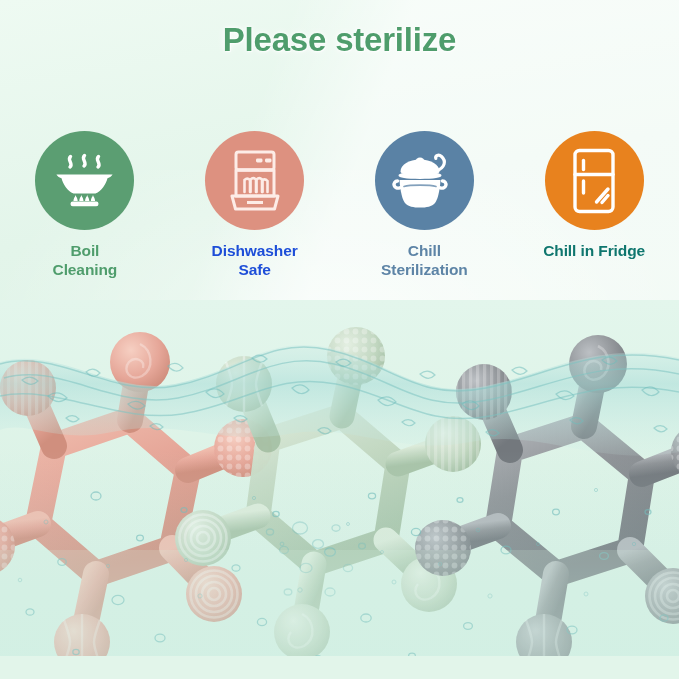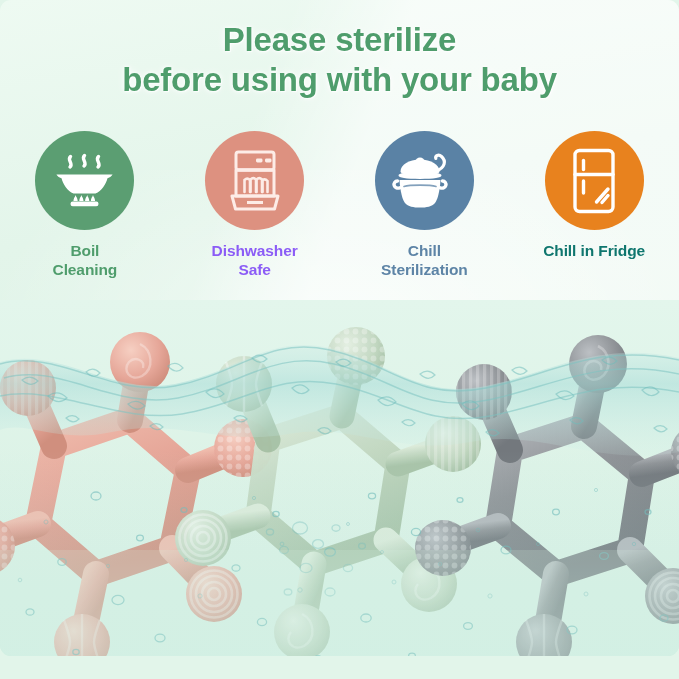--- a/index.html
+++ b/index.html
@@ -11,21 +11,20 @@
     position:relative;
   }
 
   
   #page {
     position:relative;
     width:679px;
     height:656px;
     overflow:hidden;
     background:#e4f6eb;
-    border-radius:11px;
   }
 
   
   .bg-base {
     position:absolute; inset:0;
     background:
       linear-gradient(170deg, #eefaf2 0%, #e3f5ea 32%, #dff3e7 60%, #ddf2e6 100%);
   }
   .bg-diag-sheen {
     position:absolute;
@@ -133,21 +132,20 @@
 <body>
 
 <div id="page">
 
   <div class="bg-base"></div>
   <div class="bg-diag-sheen"></div>
   <div class="bg-soft-glow"></div>
 
   <div class="headline">
     <span class="line">Please sterilize</span>
-    <span class="line">before using with your baby</span>
   </div>
 
   <div class="features">
 
     <div class="feature">
       <div class="badge" style="background:#5b9e72">
         <span>
           <svg width="62" height="60" viewBox="0 0 62 60">
             <g fill="none" stroke="#ffffff" stroke-width="3.4" stroke-linecap="round">
               <path d="M16 16 C20 12.5, 12.5 9.5, 16.5 5.5"></path>
@@ -192,21 +190,21 @@
               <path d="M30.5 42 L30.5 29.5 A5 7 0 0 1 36 29.5 L36 42"></path>
               <path d="M36.5 42 L36.5 30 A5 7 0 0 1 41.5 31 L41.5 42"></path>
             </g>
             <g stroke="#fdece7" stroke-width="3" fill="none" stroke-linejoin="round">
               <path d="M6 46 L52 46 L48.5 59 L9.5 59 Z"></path>
               <path d="M21 52.5 L37 52.5"></path>
             </g>
           </svg>
         </span>
       </div>
-      <div class="feature-label" style="color:#8b5cf6">Dishwasher
+      <div class="feature-label" style="color:#1d4ed8">Dishwasher
 Safe</div>
     </div>
 
     <div class="feature">
       <div class="badge" style="background:#5a82a5">
         <span>
           <svg width="64" height="60" viewBox="0 0 64 60">
             <path d="M44.5 20 C53 16.5, 54.5 10, 49.5 5.5 C46.5 2.8, 43 4.8, 43.8 7.4" fill="none" stroke="#ffffff" stroke-width="3.2" stroke-linecap="round"></path>
             <ellipse cx="28" cy="10.2" rx="4.6" ry="3.6" fill="#ffffff"></ellipse>
             <path d="M8.5 20.5 C8.5 13.5, 17 8.5, 28 8.5 C39 8.5, 47.5 13.5, 47.5 20.5

